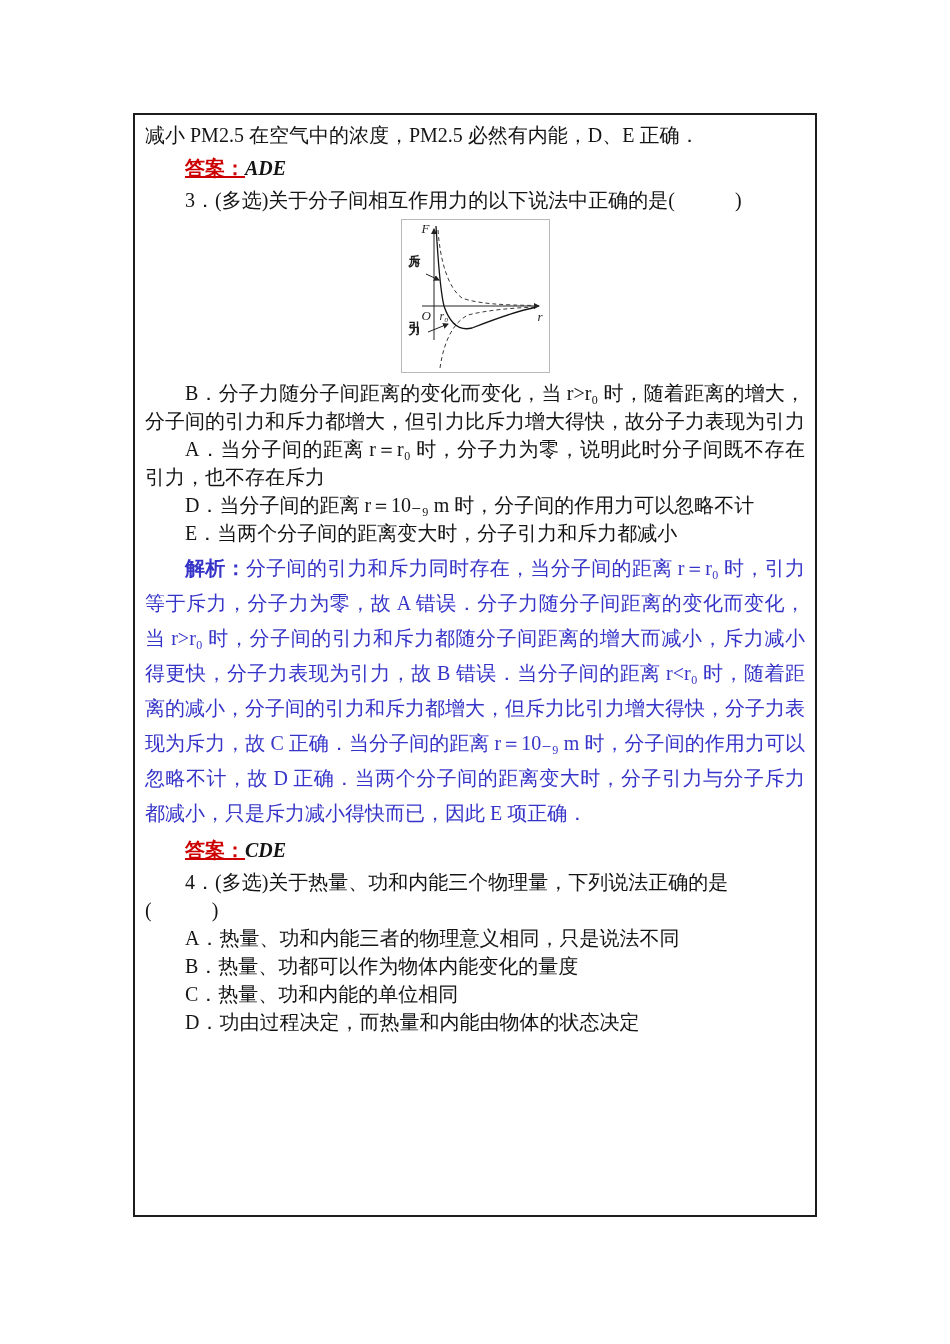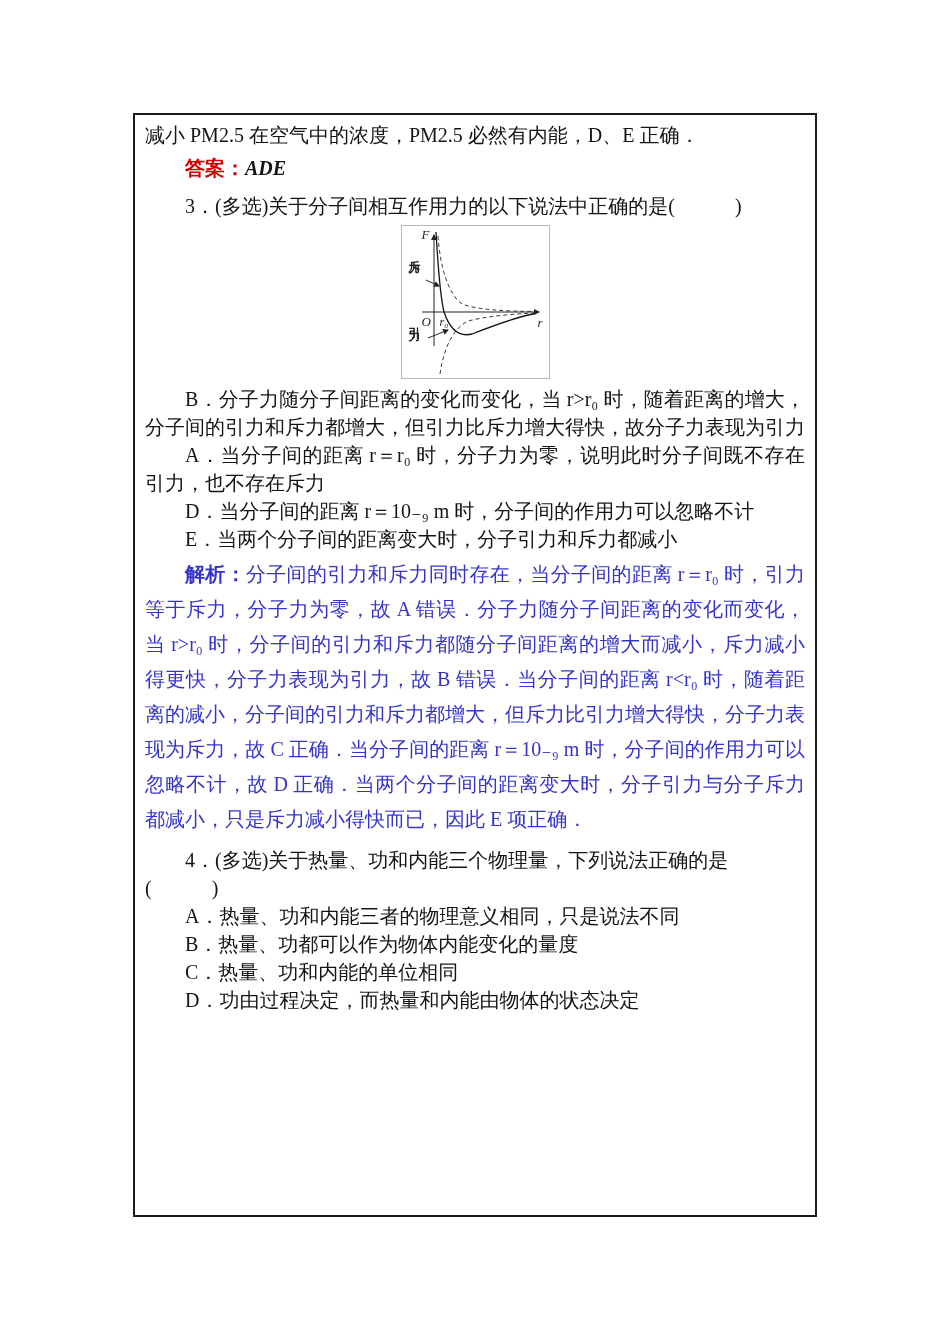--- a/index.html
+++ b/index.html
@@ -17,29 +17,29 @@
     padding:6px 10px 0 10px;
     overflow:hidden;
     background:#ffffff;
   }
   .para {
     font-size:20px;
     line-height:28px;
     text-align:justify;
   }
   .indent { text-indent:2em; }
-  .gap-top { margin-top:9px; }
+  .gap-top { margin-top:3px; }
   .ans-line {
     font-size:20px;
     line-height:30px;
     font-weight:bold;
     text-indent:2em;
     margin:4px 0 3px 0;
   }
-  .ans-label { color:#cc0000; }
+  .ans-label { color:#cc0000;text-decoration:underline; }
   .ans-value { color:#141414;font-style:italic; }
   .jiexi {
     font-size:20px;
     line-height:35px;
     color:#3634c8;
     text-align:justify;
     text-indent:2em;
     margin:4px 0 2px 0;
   }
   .jiexi-label { font-weight:bold;margin-top:39px; }
@@ -111,20 +111,23 @@
 
   <p class="para indent">B．分子力随分子间距离的变化而变化，当 r&gt;r₀ 时，随着距离的增大，分子间的引力和斥力都增大，但引力比斥力增大得快，故分子力表现为引力</p>
   <p class="para indent">A．当分子间的距离 r＝r₀ 时，分子力为零，说明此时分子间既不存在引力，也不存在斥力</p>
   <p class="para indent">D．当分子间的距离 r＝10₋₉ m 时，分子间的作用力可以忽略不计</p>
   <p class="para indent">E．当两个分子间的距离变大时，分子引力和斥力都减小</p>
 
   <p class="jiexi">
     <span class="jiexi-label">解析：</span><span>分子间的引力和斥力同时存在，当分子间的距离 r＝r₀ 时，引力等于斥力，分子力为零，故 A 错误．分子力随分子间距离的变化而变化，当 r&gt;r₀ 时，分子间的引力和斥力都随分子间距离的增大而减小，斥力减小得更快，分子力表现为引力，故 B 错误．当分子间的距离 r&lt;r₀ 时，随着距离的减小，分子间的引力和斥力都增大，但斥力比引力增大得快，分子力表现为斥力，故 C 正确．当分子间的距离 r＝10₋₉ m 时，分子间的作用力可以忽略不计，故 D 正确．当两个分子间的距离变大时，分子引力与分子斥力都减小，只是斥力减小得快而已，因此 E 项正确．</span>
   </p>
 
+  <p class="ans-line">
+    <span class="ans-label">答案：</span><span class="ans-value">CDE</span>
+  </p>
 
   <p class="para indent gap-top">4．(多选)关于热量、功和内能三个物理量，下列说法正确的是</p>
   <p class="para">(　　　)</p>
 
   <p class="para indent">A．热量、功和内能三者的物理意义相同，只是说法不同</p>
   <p class="para indent">B．热量、功都可以作为物体内能变化的量度</p>
   <p class="para indent">C．热量、功和内能的单位相同</p>
   <p class="para indent">D．功由过程决定，而热量和内能由物体的状态决定</p>
 
 </div>

